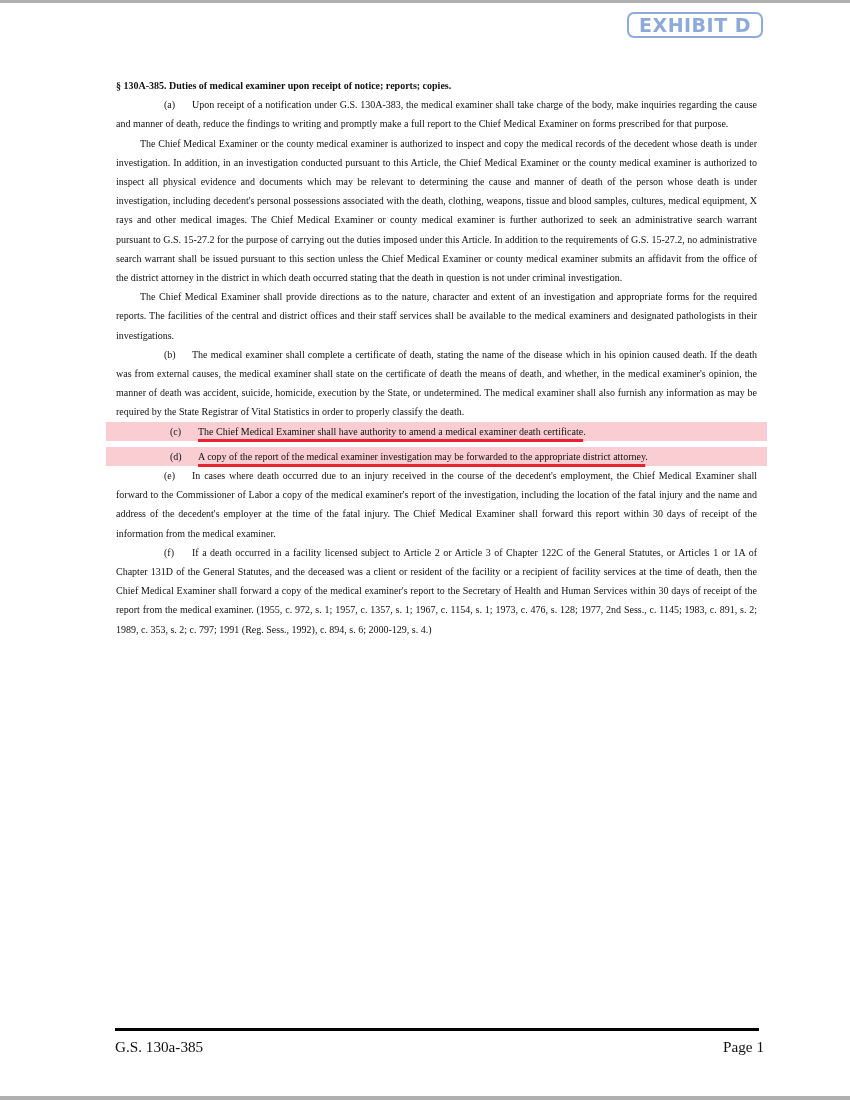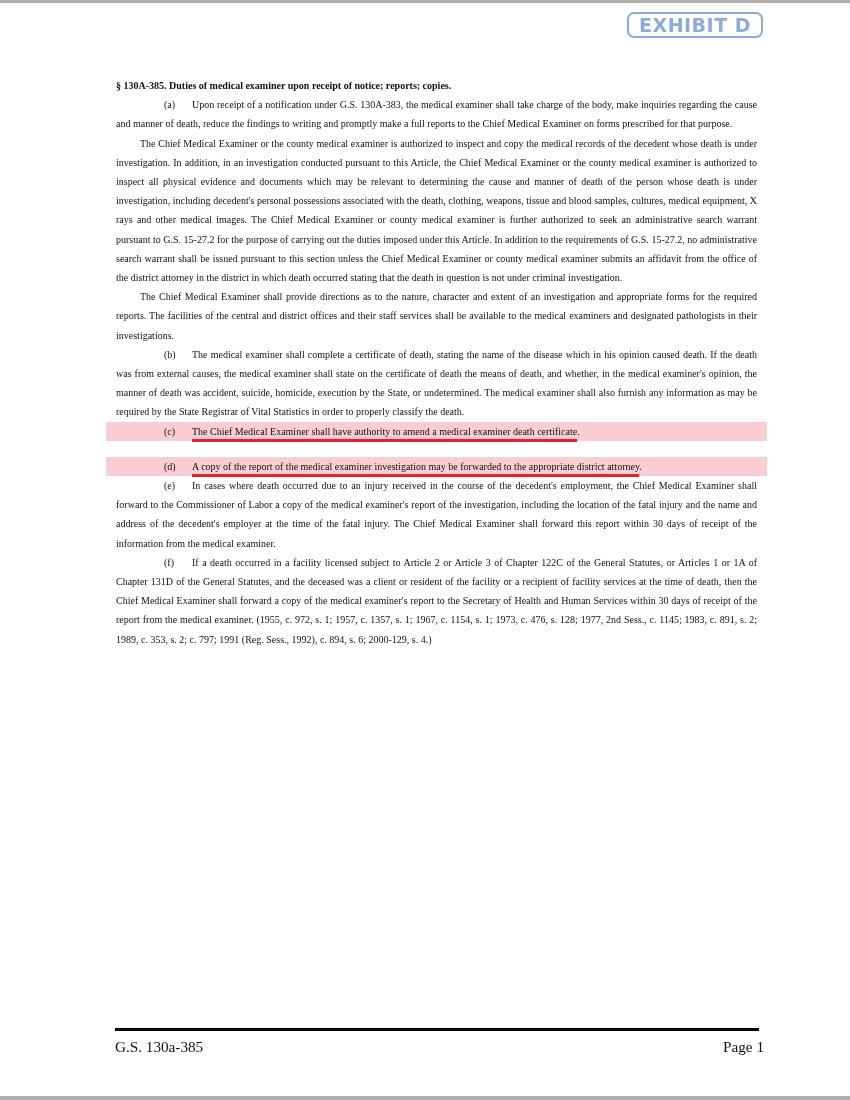--- a/index.html
+++ b/index.html
@@ -22,40 +22,40 @@
 
     .content {
       position: absolute; left: 116px; top: 76px; width: 641px;
       font-size: 10px; line-height: 19.2px;
     }
     .heading { font-weight: bold; margin: 0; }
     p { margin: 0; text-align: justify; text-align-last: left; text-indent: 24px; }
     .label { display: inline-block; width: 52px; }
 
     .hl {
-      background: #f9cdd1; margin-left: -10px; margin-right: -10px; padding: 0 10px;
+      background: #f9cdd1; margin-left: -10px; margin-right: -10px; padding: 0 16px;
     }
-    .hl + .hl { margin-top: 16px; }
+    .hl + .hl { margin-top: 6px; }
     .ul { text-decoration: underline; text-decoration-color: #e8222e; text-decoration-thickness: 3px; text-underline-offset: 4px; }
 
     .footer-rule { position: absolute; left: 115px; top: 1028px; width: 644px; height: 3px; background: #000; }
     .footer-left { position: absolute; left: 115px; top: 1038px; font-size: 15.2px; }
     .footer-right { position: absolute; right: 86px; top: 1038px; font-size: 15.2px; }
   </style>
 </head>
 <body>
 
 <div class="top-rule"></div>
 
 <div class="stamp" style="color: rgb(142, 170, 219); border-color: rgb(142, 170, 219);">EXHIBIT D</div>
 
 <div class="content">
   <p class="heading" style="text-indent:0">§ 130A-385.  Duties of medical examiner upon receipt of notice; reports; copies.</p>
 
-  <p><span class="label">(a)</span><span>Upon receipt of a notification under G.S. 130A-383, the medical examiner shall take charge of the body, make inquiries regarding the cause and manner of death, reduce the findings to writing and promptly make a full reports to the Chief Medical Examiner on forms prescribed for that purpose.</span></p>
+  <p><span class="label">(a)</span><span>Upon receipt of a notification under G.S. 130A-383, the medical examiner shall take charge of the body, make inquiries regarding the cause and manner of death, reduce the findings to writing and promptly make a full report to the Chief Medical Examiner on forms prescribed for that purpose.</span></p>
 
   <p><span>The Chief Medical Examiner or the county medical examiner is authorized to inspect and copy the medical records of the decedent whose death is under investigation. In addition, in an investigation conducted pursuant to this Article, the Chief Medical Examiner or the county medical examiner is authorized to inspect all physical evidence and documents which may be relevant to determining the cause and manner of death of the person whose death is under investigation, including decedent's personal possessions associated with the death, clothing, weapons, tissue and blood samples, cultures, medical equipment, X rays and other medical images. The Chief Medical Examiner or county medical examiner is further authorized to seek an administrative search warrant pursuant to G.S. 15-27.2 for the purpose of carrying out the duties imposed under this Article. In addition to the requirements of G.S. 15-27.2, no administrative search warrant shall be issued pursuant to this section unless the Chief Medical Examiner or county medical examiner submits an affidavit from the office of the district attorney in the district in which death occurred stating that the death in question is not under criminal investigation.</span></p>
 
   <p><span>The Chief Medical Examiner shall provide directions as to the nature, character and extent of an investigation and appropriate forms for the required reports. The facilities of the central and district offices and their staff services shall be available to the medical examiners and designated pathologists in their investigations.</span></p>
 
   <p><span class="label">(b)</span><span>The medical examiner shall complete a certificate of death, stating the name of the disease which in his opinion caused death. If the death was from external causes, the medical examiner shall state on the certificate of death the means of death, and whether, in the medical examiner's opinion, the manner of death was accident, suicide, homicide, execution by the State, or undetermined. The medical examiner shall also furnish any information as may be required by the State Registrar of Vital Statistics in order to properly classify the death.</span></p>
 
   <p class="hl" style="background: rgb(249, 205, 209);"><span class="label">(c)</span><span class="ul" style="text-decoration-color: rgb(232, 34, 46);">The Chief Medical Examiner shall have authority to amend a medical examiner death certificate</span><span>.</span></p>
 
   <p class="hl" style="background: rgb(249, 205, 209);"><span class="label">(d)</span><span class="ul" style="text-decoration-color: rgb(232, 34, 46);">A copy of the report of the medical examiner investigation may be forwarded to the appropriate district attorney</span><span>.</span></p>

